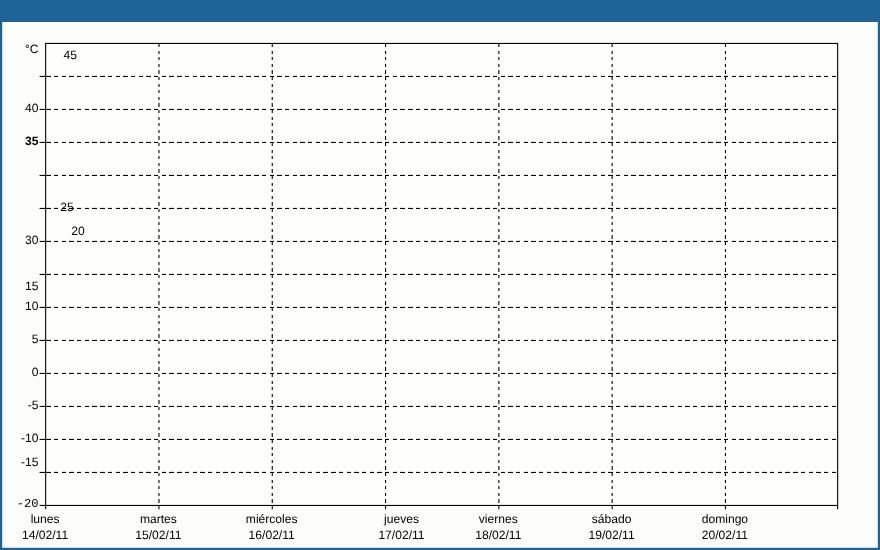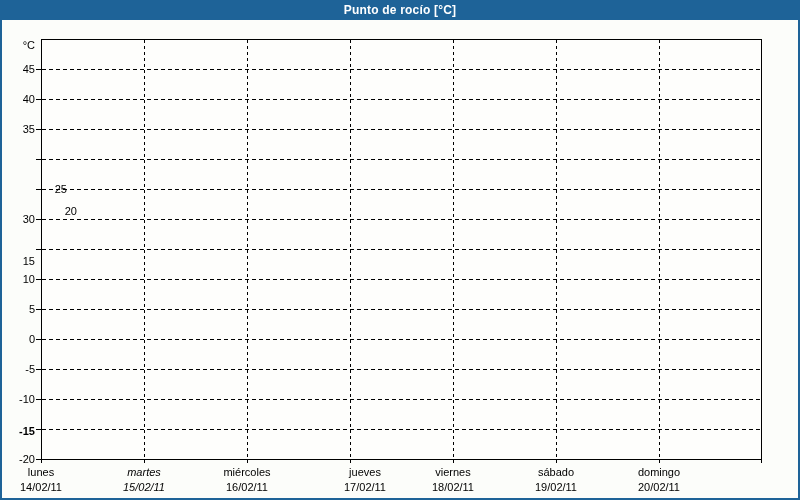--- a/index.html
+++ b/index.html
@@ -69,23 +69,20 @@
     position:absolute;top:465px;width:102px;text-align:center;
     font-size:11px;color:var(--text);
   }
   .xlabel .day{height:15px;line-height:15px;}
   .xlabel .date{height:15px;line-height:15px;}
 </style>
 </head>
 <body>
 
 <div class="frame">
-  <div class="titlebar">
-    <span>Punto de rocío [°C]</span>
-  </div>
   <div class="content"></div>
   <div class="layer">
     <div class="unit-label">°C</div>
     <div class="plot" id="plot">
         <div class="hgrid" style="top: 29px;"></div>
         <div class="hgrid" style="top: 59px;"></div>
         <div class="hgrid" style="top: 89px;"></div>
         <div class="hgrid" style="top: 119px;"></div>
         <div class="hgrid" style="top: 149px;"></div>
         <div class="hgrid" style="top: 179px;"></div>
@@ -98,54 +95,54 @@
         <div class="hgrid" style="top: 389px;"></div>
         <div class="vgrid" style="left: 102px;"></div>
         <div class="vgrid" style="left: 205px;"></div>
         <div class="vgrid" style="left: 308px;"></div>
         <div class="vgrid" style="left: 411px;"></div>
         <div class="vgrid" style="left: 514px;"></div>
         <div class="vgrid" style="left: 617px;"></div>
       </div>
     <div id="axes">
         <div class="ytick" style="top: 69px;"></div>
-        <div class="ylabel" style="top: 62px;">45</div>
+        <div class="ylabel" style="top: 44px; margin-left: 35px;">45</div>
         <div class="ytick" style="top: 99px;"></div>
         <div class="ylabel" style="top: 92px;">40</div>
         <div class="ytick" style="top: 129px;"></div>
-        <div class="ylabel" style="top: 122px;">35</div>
+        <div class="ylabel" style="top: 122px; font-weight: bold;">35</div>
         <div class="ytick" style="top: 159px;"></div>
         <div class="ylabel" style="top: 164px; margin-top: 48px;">30</div>
         <div class="ytick" style="top: 189px;"></div>
         <div class="ylabel" style="top: 182px; margin-left: 32px;">25</div>
         <div class="ytick" style="top: 219px;"></div>
         <div class="ylabel" style="top: 204px; padding-left: 42px;">20</div>
         <div class="ytick" style="top: 249px;"></div>
         <div class="ylabel" style="top: 242px; margin-top: 12px;">15</div>
         <div class="ytick" style="top: 279px;"></div>
         <div class="ylabel" style="top: 272px;">10</div>
         <div class="ytick" style="top: 309px;"></div>
         <div class="ylabel" style="top: 302px;">5</div>
         <div class="ytick" style="top: 339px;"></div>
         <div class="ylabel" style="top: 332px;">0</div>
         <div class="ytick" style="top: 369px;"></div>
         <div class="ylabel" style="top: 362px;">-5</div>
         <div class="ytick" style="top: 399px;"></div>
         <div class="ylabel" style="top: 392px;">-10</div>
         <div class="ytick" style="top: 429px;"></div>
-        <div class="ylabel" style="top: 424px; font-weight: bold;">-15</div>
+        <div class="ylabel" style="top: 414px;">-15</div>
         <div class="ytick" style="top: 459px;"></div>
-        <div class="ylabel" style="top: 452px;">-20</div>
+        <div class="ylabel" style="top: 452px; font-family: Liberation Mono, monospace;">-20</div>
         <div class="xtick" style="left: 41px;"></div>
         <div class="xlabel" style="left: -10px;">
           <div class="day">lunes</div>
           <div class="date">14/02/11</div>
         </div>
         <div class="xtick" style="left: 144px;"></div>
-        <div class="xlabel" style="left: 93px; font-style: italic;">
+        <div class="xlabel" style="left: 93px;">
           <div class="day">martes</div>
           <div class="date">15/02/11</div>
         </div>
         <div class="xtick" style="left: 247px;"></div>
         <div class="xlabel" style="left: 196px;">
           <div class="day">miércoles</div>
           <div class="date">16/02/11</div>
         </div>
         <div class="xtick" style="left: 350px;"></div>
         <div class="xlabel" style="left: 314px;">

